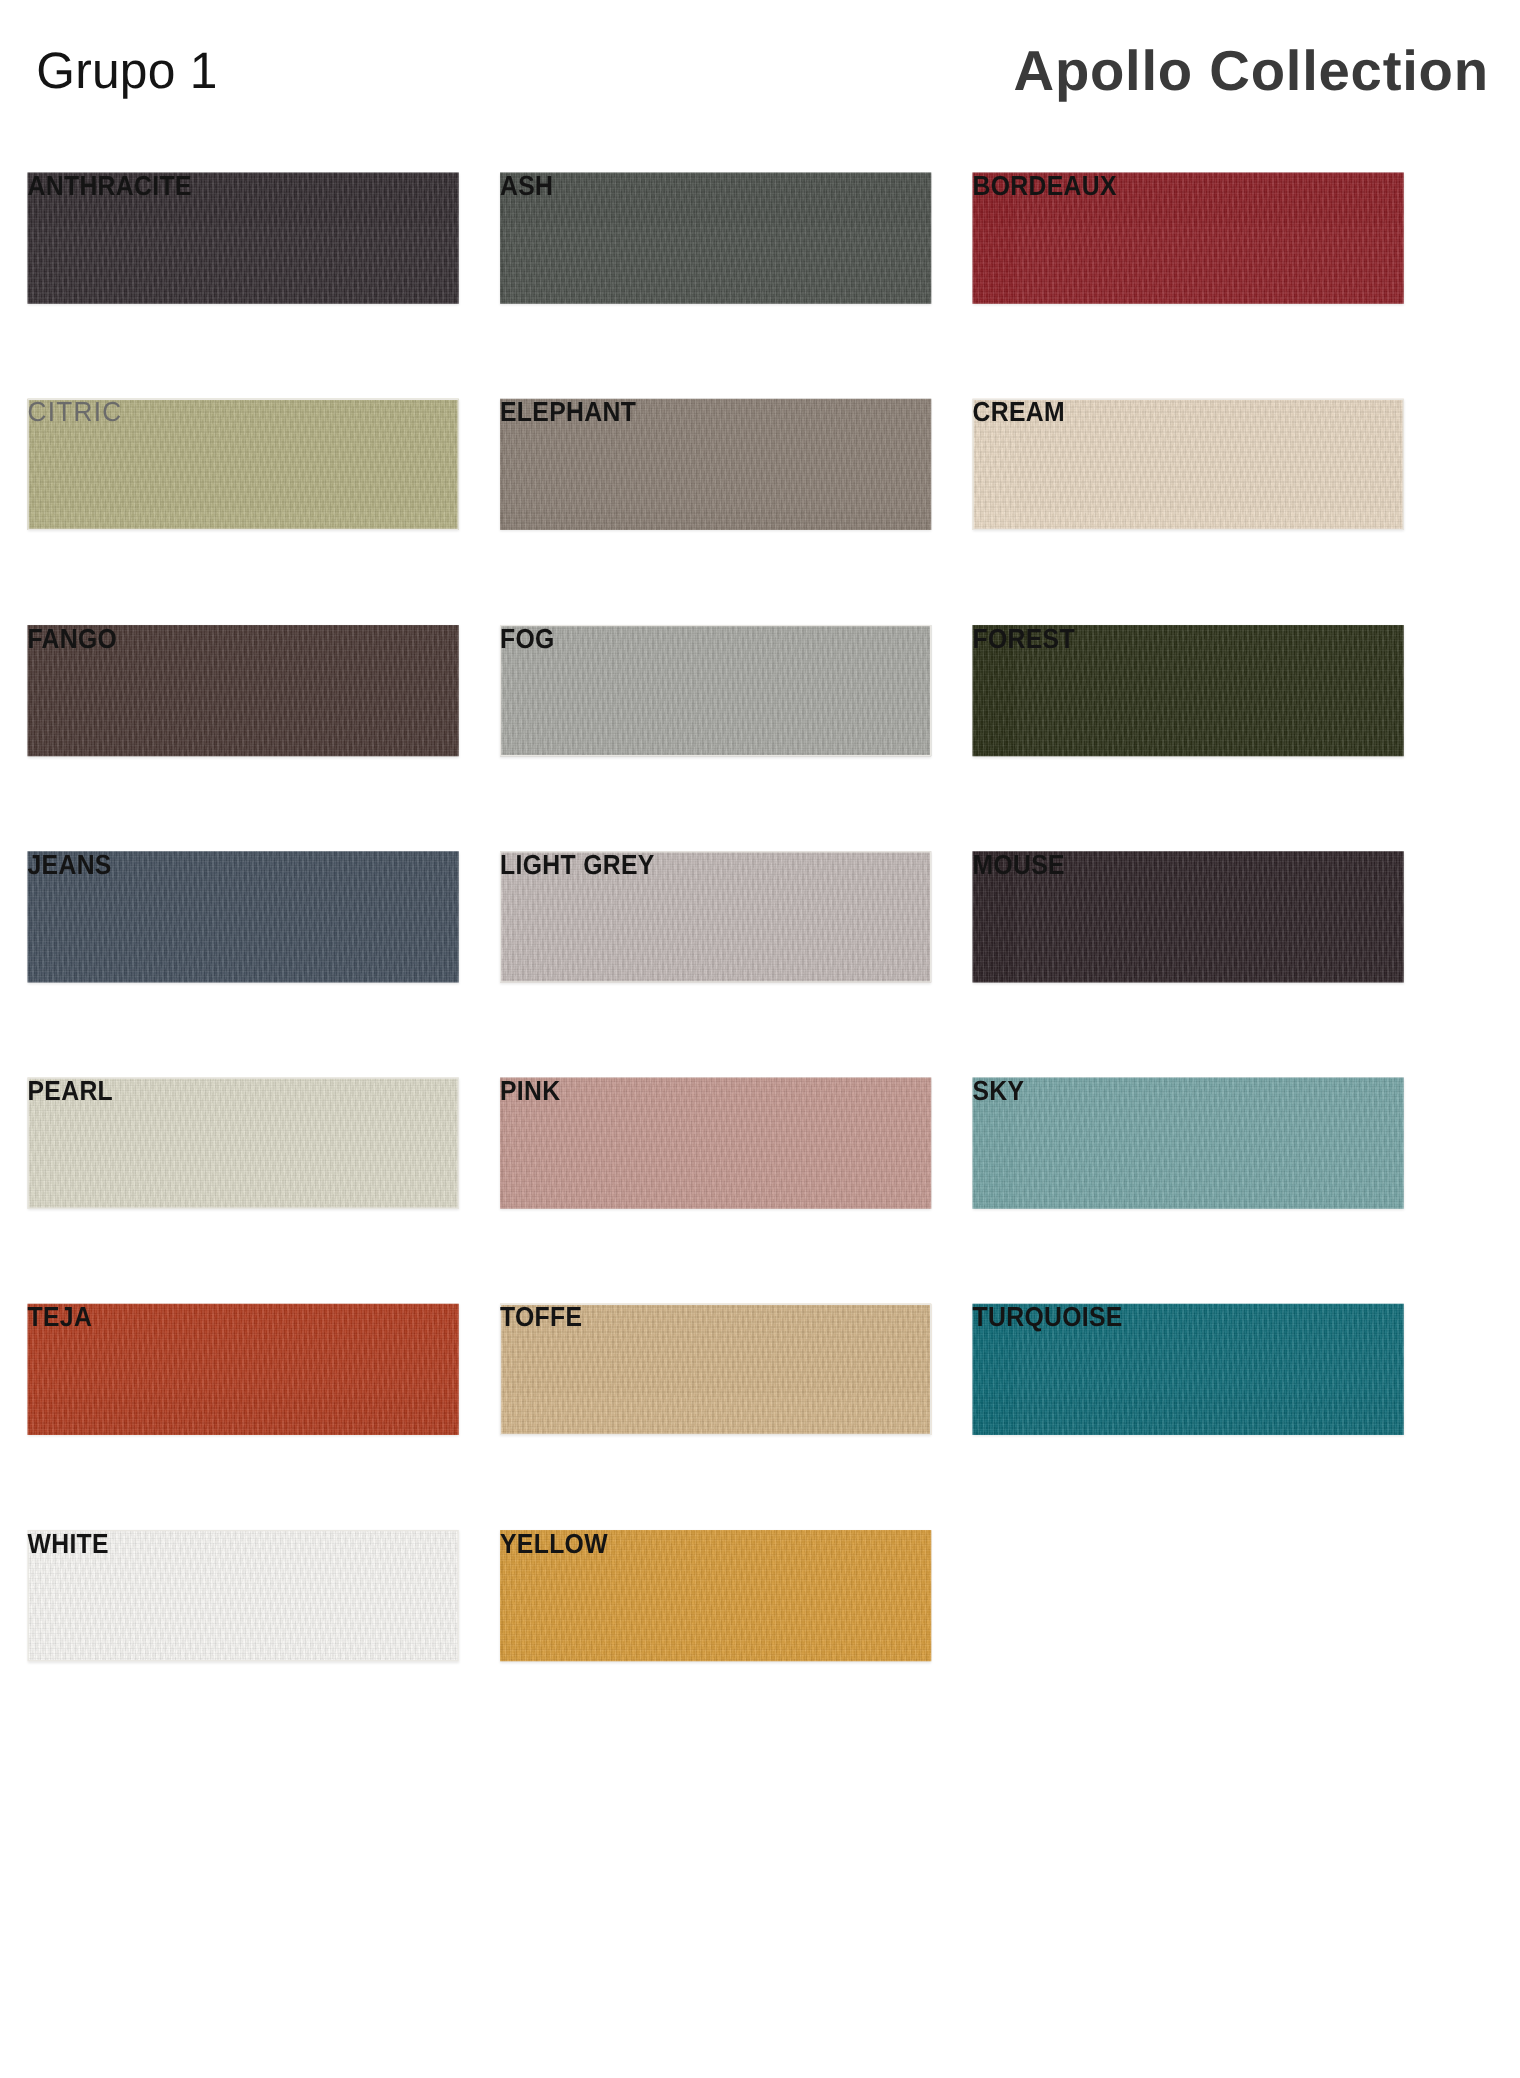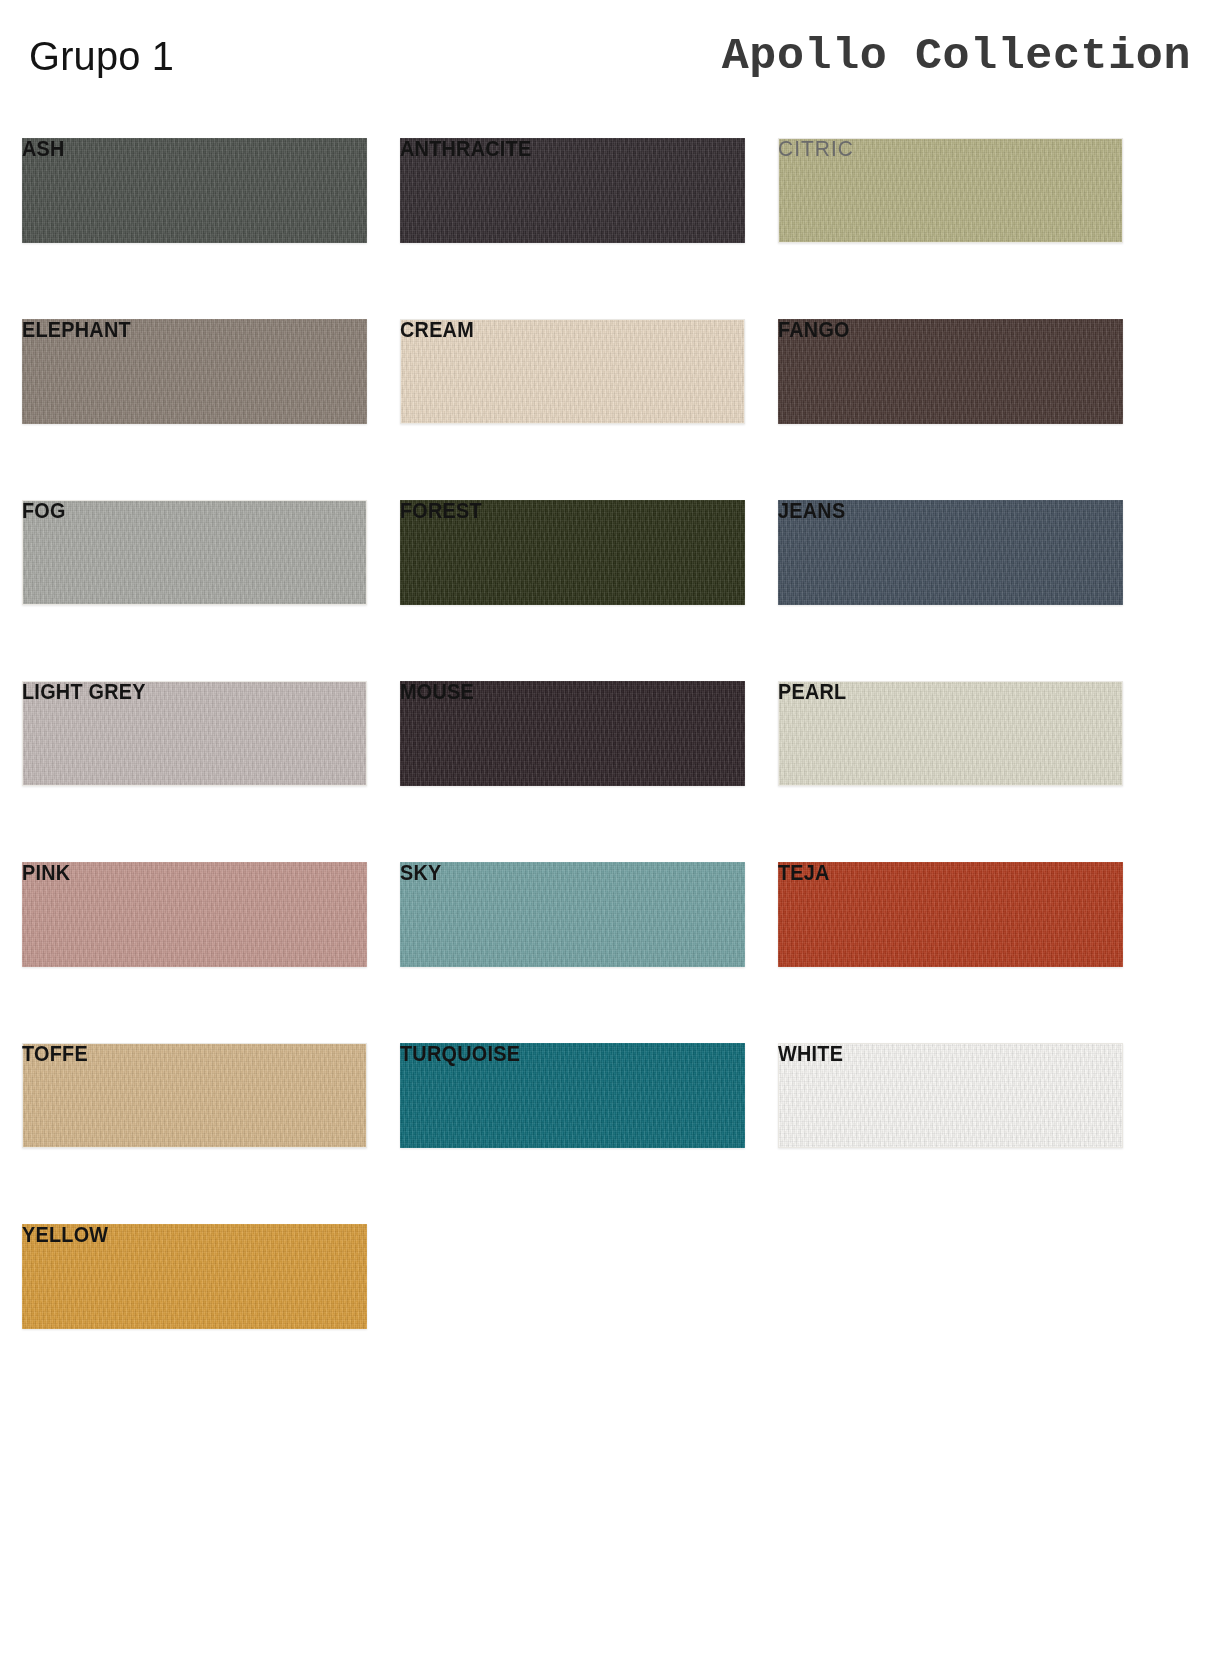--- a/index.html
+++ b/index.html
@@ -39,21 +39,21 @@
     font-weight: 300;
     letter-spacing: 0.2px;
     color: #141414;
     line-height: 1;
     transform: scaleX(0.97);
     transform-origin: left center;
     white-space: nowrap;
   }
 
   .collection-title {
-    font-family: Liberation Mono, monospace;
+    font-family: Liberation Sans, sans-serif;
     font-size: 45px;
     font-weight: 700;
     letter-spacing: 0.6px;
     color: #3a3a3a;
     line-height: 1;
     white-space: nowrap;
     text-align: right;
   }
 
   
@@ -158,28 +158,34 @@
 <div class="page">
 
   <div class="header">
     <div class="group-title">Grupo 1</div>
     <div class="collection-title">Apollo Collection</div>
   </div>
 
   <div class="grid" id="swatch-grid">
       <div class="cell">
         <div class="swatch-wrap">
+          <div class="swatch" style="background-color: rgb(51, 44, 48);"></div>
+          <div class="label">ANTHRACITE</div>
+        </div>
+      </div>
+      <div class="cell">
+        <div class="swatch-wrap">
           <div class="swatch" style="background-color: rgb(77, 82, 77);"></div>
           <div class="label">ASH</div>
         </div>
       </div>
       <div class="cell">
         <div class="swatch-wrap">
-          <div class="swatch" style="background-color: rgb(51, 44, 48);"></div>
-          <div class="label">ANTHRACITE</div>
+          <div class="swatch" style="background-color: rgb(140, 31, 38);"></div>
+          <div class="label">BORDEAUX</div>
         </div>
       </div>
       <div class="cell">
         <div class="swatch-wrap">
           <div class="swatch light" style="background-color: rgb(181, 178, 134);"></div>
           <div class="label muted">CITRIC</div>
         </div>
       </div>
       <div class="cell">
         <div class="swatch-wrap">

